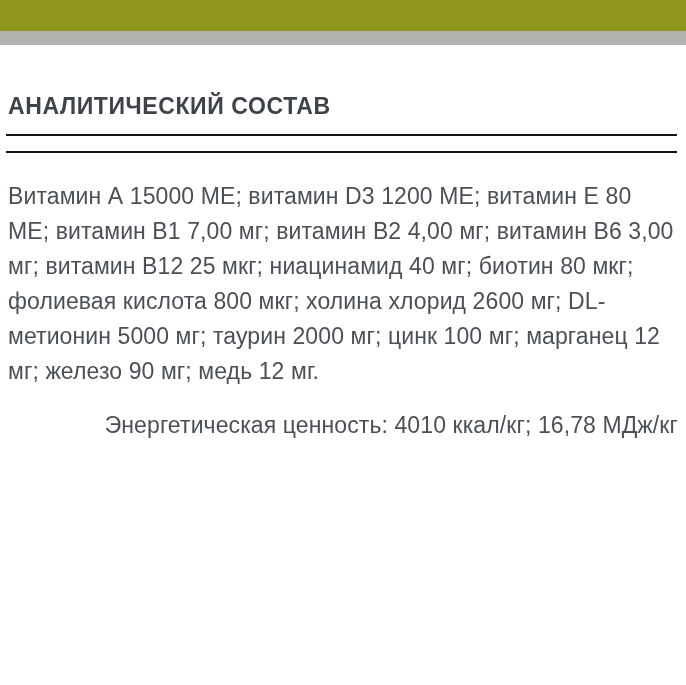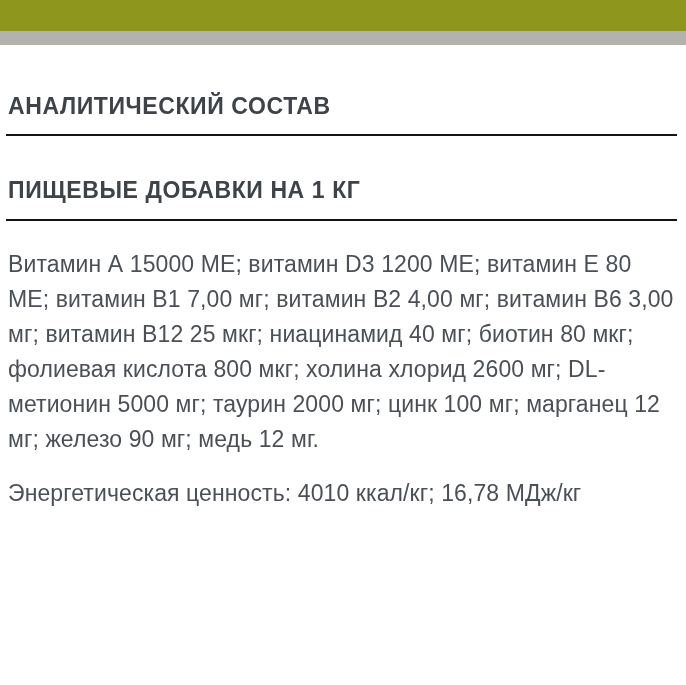--- a/index.html
+++ b/index.html
@@ -45,35 +45,35 @@
   }
   p.body-paragraph {
     margin: 26px 0 0 0;
     font-size: 23px;
     line-height: 35px;
     color: var(--body-text, #4b5056);
     letter-spacing: 0.1px;
   }
   p.energy-paragraph {
     margin-top: 19px;
+    text-align: right;
   }
 </style>
 </head>
 <body>
 
 <div class="topbar"></div>
 <div class="subbar"></div>
 
 <main>
 
   <section>
     <h2 class="section-heading">АНАЛИТИЧЕСКИЙ СОСТАВ</h2>
     <hr class="heading-rule">
   </section>
 
   <section>
-    <h2 class="section-heading">ПИЩЕВЫЕ ДОБАВКИ НА 1 КГ</h2>
     <hr class="heading-rule">
     <p class="body-paragraph">Витамин А 15000 МЕ; витамин D3 1200 МЕ; витамин Е 80 МЕ; витамин В1 7,00 мг; витамин В2 4,00 мг; витамин В6 3,00 мг; витамин В12 25 мкг; ниацинамид 40 мг; биотин 80 мкг; фолиевая кислота 800 мкг; холина хлорид 2600 мг; DL-метионин 5000 мг; таурин 2000 мг; цинк 100 мг; марганец 12 мг; железо 90 мг; медь 12 мг.</p>
     <p class="body-paragraph energy-paragraph">Энергетическая ценность: 4010 ккал/кг; 16,78 МДж/кг</p>
   </section>
 
 </main>
 
 </body></html>

